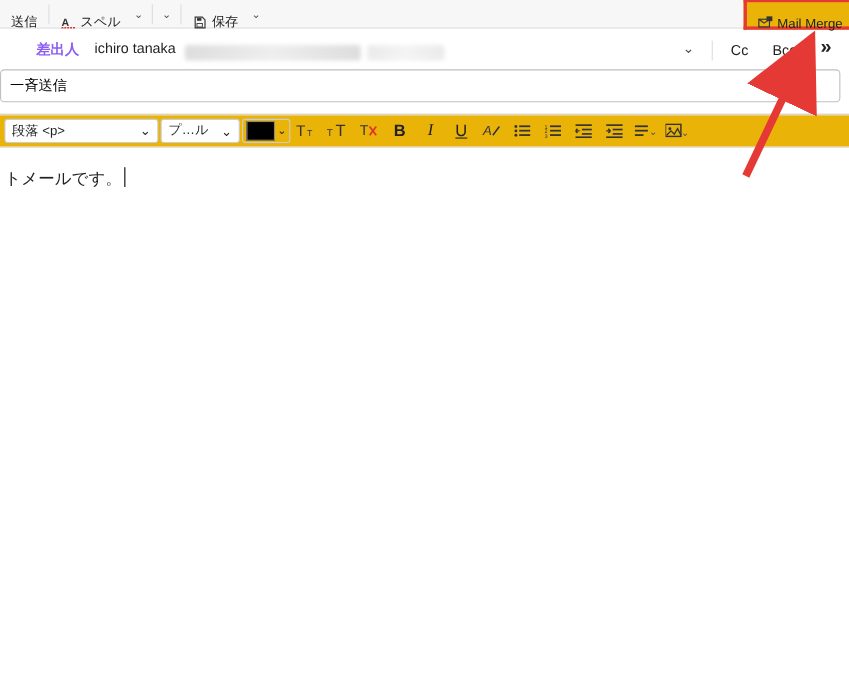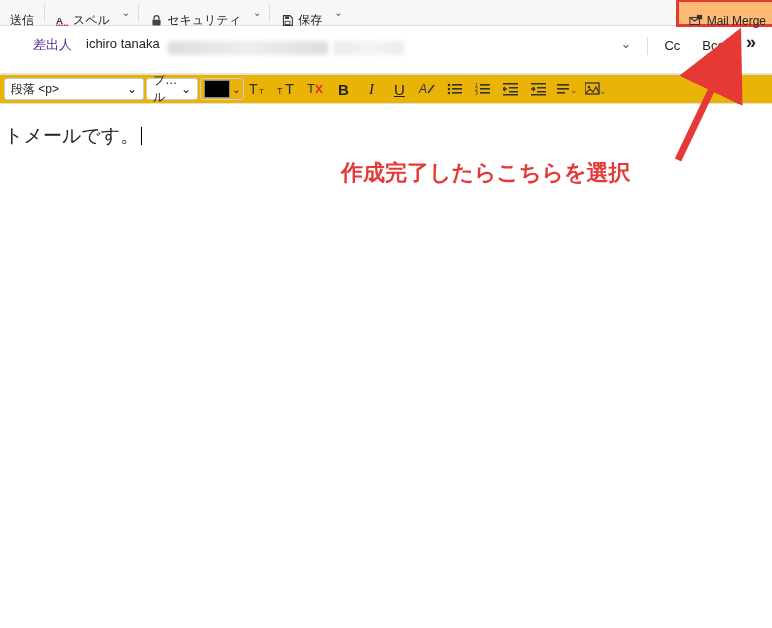--- a/index.html
+++ b/index.html
@@ -6,48 +6,48 @@
   html, body { width: 772px; height: 628px; font-family: "Hiragino Sans", "Meiryo", Arial, sans-serif; font-size: 13px; color: #222; background: #fff; overflow: hidden; }
   .window { position: relative; width: 772px; height: 628px; background: #fff; }
 
   
   .topbar { display: flex; align-items: center; height: 26px; background: #f7f7f7; border-bottom: 1px solid #e0e0e0; padding: 0 4px; gap: 2px; font-size: 12px; position: relative; }
   .tbtn { display: flex; align-items: center; gap: 4px; padding: 2px 6px; border-radius: 3px; cursor: pointer; white-space: nowrap; margin-top: 15px; }
   .vsep { width: 1px; height: 18px; background: #ddd; margin: 0 2px; }
   .chev { font-size: 10px; color: #555; padding: 0 4px; cursor: pointer; }
   .spacer { flex: 1 1 auto; }
   .ico { display: inline-flex; width: 14px; height: 14px; align-items: center; justify-content: center; }
-  .mailmerge-wrap { position: absolute; right: 0; top: -1px; height: 28px; display: flex; align-items: center; border: 3px solid #e53935; border-right: none; padding-left: 4px; background: #fdba74; }
+  .mailmerge-wrap { position: absolute; right: 0; top: -1px; height: 28px; display: flex; align-items: center; border: 3px solid #e53935; border-right: none; padding-left: 4px; background: #eab308; }
 
   
   .headers { background: #fff; border-bottom: 1px solid #e5e5e5; padding-bottom: 6px; }
   .hrow { display: flex; align-items: flex-start; padding: 4px 8px 4px 0; }
-  .hlabel { width: 84px; min-width: 84px; text-align: right; padding-right: 12px; padding-top: 6px; font-size: 13px; color: #4c1d95; }
+  .hlabel { width: 84px; min-width: 84px; text-align: right; padding-right: 12px; padding-top: 6px; font-size: 13px; color: #8b5cf6; font-weight: bold; }
   .hcontent { flex: 1 1 auto; display: flex; align-items: flex-end; gap: 6px; }
   .from-value { padding: 4px 2px; }
   .blur-strip { display: inline-block; height: 14px; border-radius: 3px; background: linear-gradient(90deg,#ddd,#eee,#ddd); filter: blur(2px); vertical-align: middle; }
   .from-dd { margin-left: auto; padding: 4px 8px; cursor: pointer; color: #555; }
   .ccbtn { padding: 2px 8px; cursor: pointer; font-size: 13px; }
   .overflow-btn { padding: 2px 8px; cursor: pointer; font-size: 18px; font-weight: bold; }
   .to-box { flex:1; border: 1px solid #bfbfbf; border-radius: 4px; background: #fff; padding: 6px 8px; min-height: 70px; display: flex; flex-direction: column; gap: 6px; }
   .to-box .bline { height: 14px; border-radius: 3px; filter: blur(2px); }
   .subject-input { flex:1; border: 1px solid #bfbfbf; border-radius: 4px; padding: 6px 8px; font-size: 13px; height: 30px; outline: none; }
 
   
   .fmtbar { display: flex; align-items: center; height: 30px; background: #eab308; border-top: 1px solid #e0e0e0; border-bottom: 1px solid #e0e0e0; padding: 0 4px; gap: 2px; font-size: 12px; overflow: hidden; }
   .dd { display: flex; align-items: center; justify-content: space-between; border: 1px solid #ccc; border-radius: 3px; background: #fff; padding: 2px 6px; height: 22px; cursor: pointer; }
   .dd-para { width: 140px; }
-  .dd-font { width: 52px; }
+  .dd-font { width: 72px; align-items: flex-end; }
   .swatch { width: 26px; height: 18px; background: #000; border: 1px solid #888; }
   .swatch-dd { display:flex; align-items:center; gap:2px; border:1px solid #ccc; border-radius:3px; padding:1px 3px; height:22px; cursor:pointer; }
   .fbtn { width: 26px; height: 22px; display: inline-flex; align-items: center; justify-content: center; cursor: pointer; border-radius: 3px; font-size: 15px; }
   .fbtn svg { display:block; }
 
   
-  .mailbody { padding: 18px 4px; font-size: 19px; line-height: 1.5; position: relative; height: calc(628px - 26px - 30px - 170px); overflow: auto; }
+  .mailbody { padding: 18px 4px; font-size: 15px; line-height: 1.5; position: relative; height: calc(628px - 26px - 30px - 170px); overflow: auto; }
   .caret::after { content: ""; display:inline-block; width:1px; height:18px; background:#000; vertical-align:-3px; margin-left:2px; animation: bl 1s step-end infinite; }
   @keyframes bl { 50% { opacity: 0; } }
 
   
   .anno-text { position: absolute; color: #e53935; font-weight: 700; font-size: 22px; pointer-events: none; white-space: nowrap; text-shadow: 0 0 2px #fff; z-index: 50; }
   .anno-svg { position: absolute; pointer-events: none; z-index: 49; }
 </style>
 </head>
 <body>
 
@@ -64,29 +64,20 @@
         <svg viewBox="0 0 16 16" width="14" height="14">
             <text x="1" y="12" font-size="11" font-weight="bold" fill="#333">A</text>
             <path d="M1 14h14" stroke="#d33" stroke-width="1.5" stroke-dasharray="2 1"></path>
           </svg>
       </span>
       <span>スペル</span>
     </div>
     <div class="chev">⌄</div>
     <div class="vsep"></div>
 
-    <div class="tbtn">
-      <span class="ico">
-        <svg viewBox="0 0 16 16" width="13" height="13">
-            <rect x="3" y="7" width="10" height="7" rx="1" fill="#444"></rect>
-            <path d="M5 7V5a3 3 0 016 0v2" fill="none" stroke="#444" stroke-width="1.6"></path>
-          </svg>
-      </span>
-      <span>セキュリティ</span>
-    </div>
     <div class="chev">⌄</div>
     <div class="vsep"></div>
 
     <div class="tbtn">
       <span class="ico">
         <svg viewBox="0 0 16 16" width="13" height="13">
             <path d="M3 2h8l3 3v9H3z" fill="none" stroke="#333" stroke-width="1.3"></path>
             <rect x="5" y="3" width="5" height="3" fill="#333"></rect>
             <rect x="5" y="9" width="6" height="4" fill="none" stroke="#333"></rect>
           </svg>
@@ -135,25 +126,27 @@
         </span>
         <div class="vsep"></div>
         <span class="ccbtn">Cc</span>
         <span class="ccbtn">Bcc</span>
         <span class="overflow-btn">»</span>
       </div>
     </div>
 
 
     <div class="hrow">
-    </div>
-
-  </div>
-
-  <div class="anno-text" style="left:341px; top:158px">作成完了したらこちらを選択</div>
+      <div class="hcontent">
+        <input class="subject-input" value="一斉送信" style="">
+      </div>
+    </div>
+
+  </div>
+
   <svg class="anno-svg" style="left:640px; top:18px" width="120" height="150">
     <defs>
         <marker id="ah" markerWidth="12" markerHeight="12" refX="9" refY="5" orient="auto">
           <path d="M0 0L10 5L0 10z" fill="#e53935"></path>
         </marker>
       </defs>
     <line x1="38" y1="142" x2="98" y2="16" stroke="#e53935" stroke-width="7" marker-end="url(#ah)"></line>
   </svg>
 
   <div class="fmtbar">

